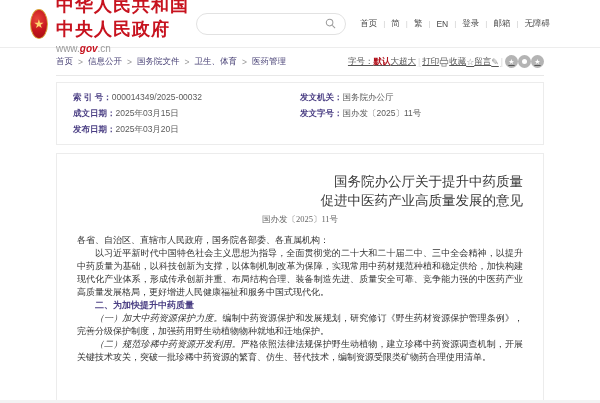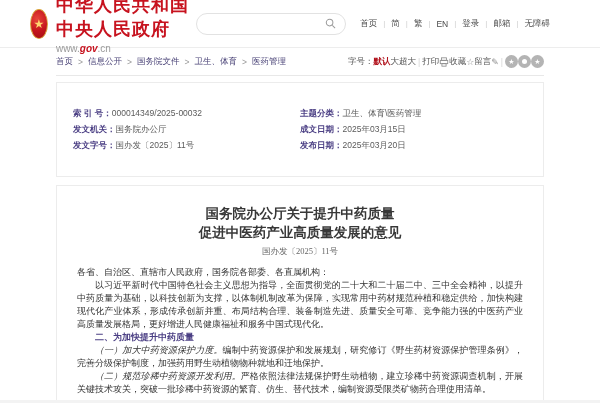--- a/index.html
+++ b/index.html
@@ -27,41 +27,41 @@
   .top-links .sep { color:#cfcfcf; font-size:8px; }
 
   
   .content { width:488px; margin:0 auto; }
 
   .crumb-row { display:flex; justify-content:space-between; align-items:center;
                height:28px; font-size:8.5px; border-bottom:1px solid #e8e8e8; }
   .breadcrumb { display:flex; align-items:center; gap:5px; color:#4b4478; white-space:nowrap; }
   .breadcrumb .crumb { cursor:pointer; }
   .breadcrumb .bsep { color:#999; }
-  .toolbar { display:flex; align-items:center; gap:0; color:#555; white-space:nowrap; }
+  .toolbar { display:flex; align-items:center; gap:0; color:#555; white-space:nowrap;text-decoration:underline; }
   .toolbar .fs-default { color:#b1121c; font-weight:bold; }
   .toolbar .tsep { color:#d5d5d5; margin:0 2px; }
   .toolbar .icon-glyph { color:#8b8b8b; font-size:9px; }
   .share-circle { width:13px; height:13px; border-radius:50%; background:#b4b4b4;
                   display:inline-flex; align-items:center; justify-content:center;
                   color:#fff; font-size:7px; line-height:1; cursor:pointer; }
   .share-circle .dot { width:5px; height:5px; background:#fff; border-radius:50%; }
 
   
-  .meta-box { border:1px solid #ececec; margin-top:6px; padding:24px 16px;
+  .meta-box { border:1px solid #ececec; margin-top:6px; padding:8px 16px;
               display:grid; grid-template-columns:1fr 1fr; row-gap:3px;
               font-size:8.5px; line-height:13px; }
   .meta-item.full { grid-column:1 / 3; }
   .meta-label { color:#4b3f84; font-weight:bold; }
   .meta-value { color:#5a5a5a; }
 
   
   .doc-box { border:1px solid #ececec; margin-top:8px; padding:18px 20px 0; height:300px;
              font-family:"Liberation Serif", serif; }
-  .doc-title { text-align:center; font-size:13.5px; font-weight:bold; color:#383838; line-height:19px; }
+  .doc-title { text-align:right; font-size:13.5px; font-weight:normal; color:#383838; line-height:19px; }
   .doc-number { text-align:center; font-size:8.5px; color:#666; margin-top:4px; }
   .doc-body { margin-top:8px; font-size:9px; line-height:13px; color:#333; text-align:justify; }
   .doc-body p { margin:0; }
   .doc-body .indent { text-indent:2em; }
   .doc-h { font-weight:bold; color:#4b3f84; text-indent:2em; }
   .lead { font-style:italic; }
 
   .bottom-strip { position:absolute; left:0; bottom:0; width:600px; height:3px; background:#f3f3f3; }
 </style>
 </head>
@@ -146,23 +146,20 @@
             <span>★</span>
           </span>
       </div>
     </div>
 
     <div class="meta-box">
       <div class="meta-item">
         <span class="meta-label">索 引 号：</span><span class="meta-value">000014349/2025-00032</span>
       </div>
       <div class="meta-item">
-        <span class="meta-label">主题分类：</span><span class="meta-value">卫生、体育\医药管理</span>
-      </div>
-      <div class="meta-item">
         <span class="meta-label">发文机关：</span><span class="meta-value">国务院办公厅</span>
       </div>
       <div class="meta-item">
         <span class="meta-label">成文日期：</span><span class="meta-value">2025年03月15日</span>
       </div>
       <div class="meta-item">
         <span class="meta-label">发文字号：</span><span class="meta-value">国办发〔2025〕11号</span>
       </div>
       <div class="meta-item">
         <span class="meta-label">发布日期：</span><span class="meta-value">2025年03月20日</span>

